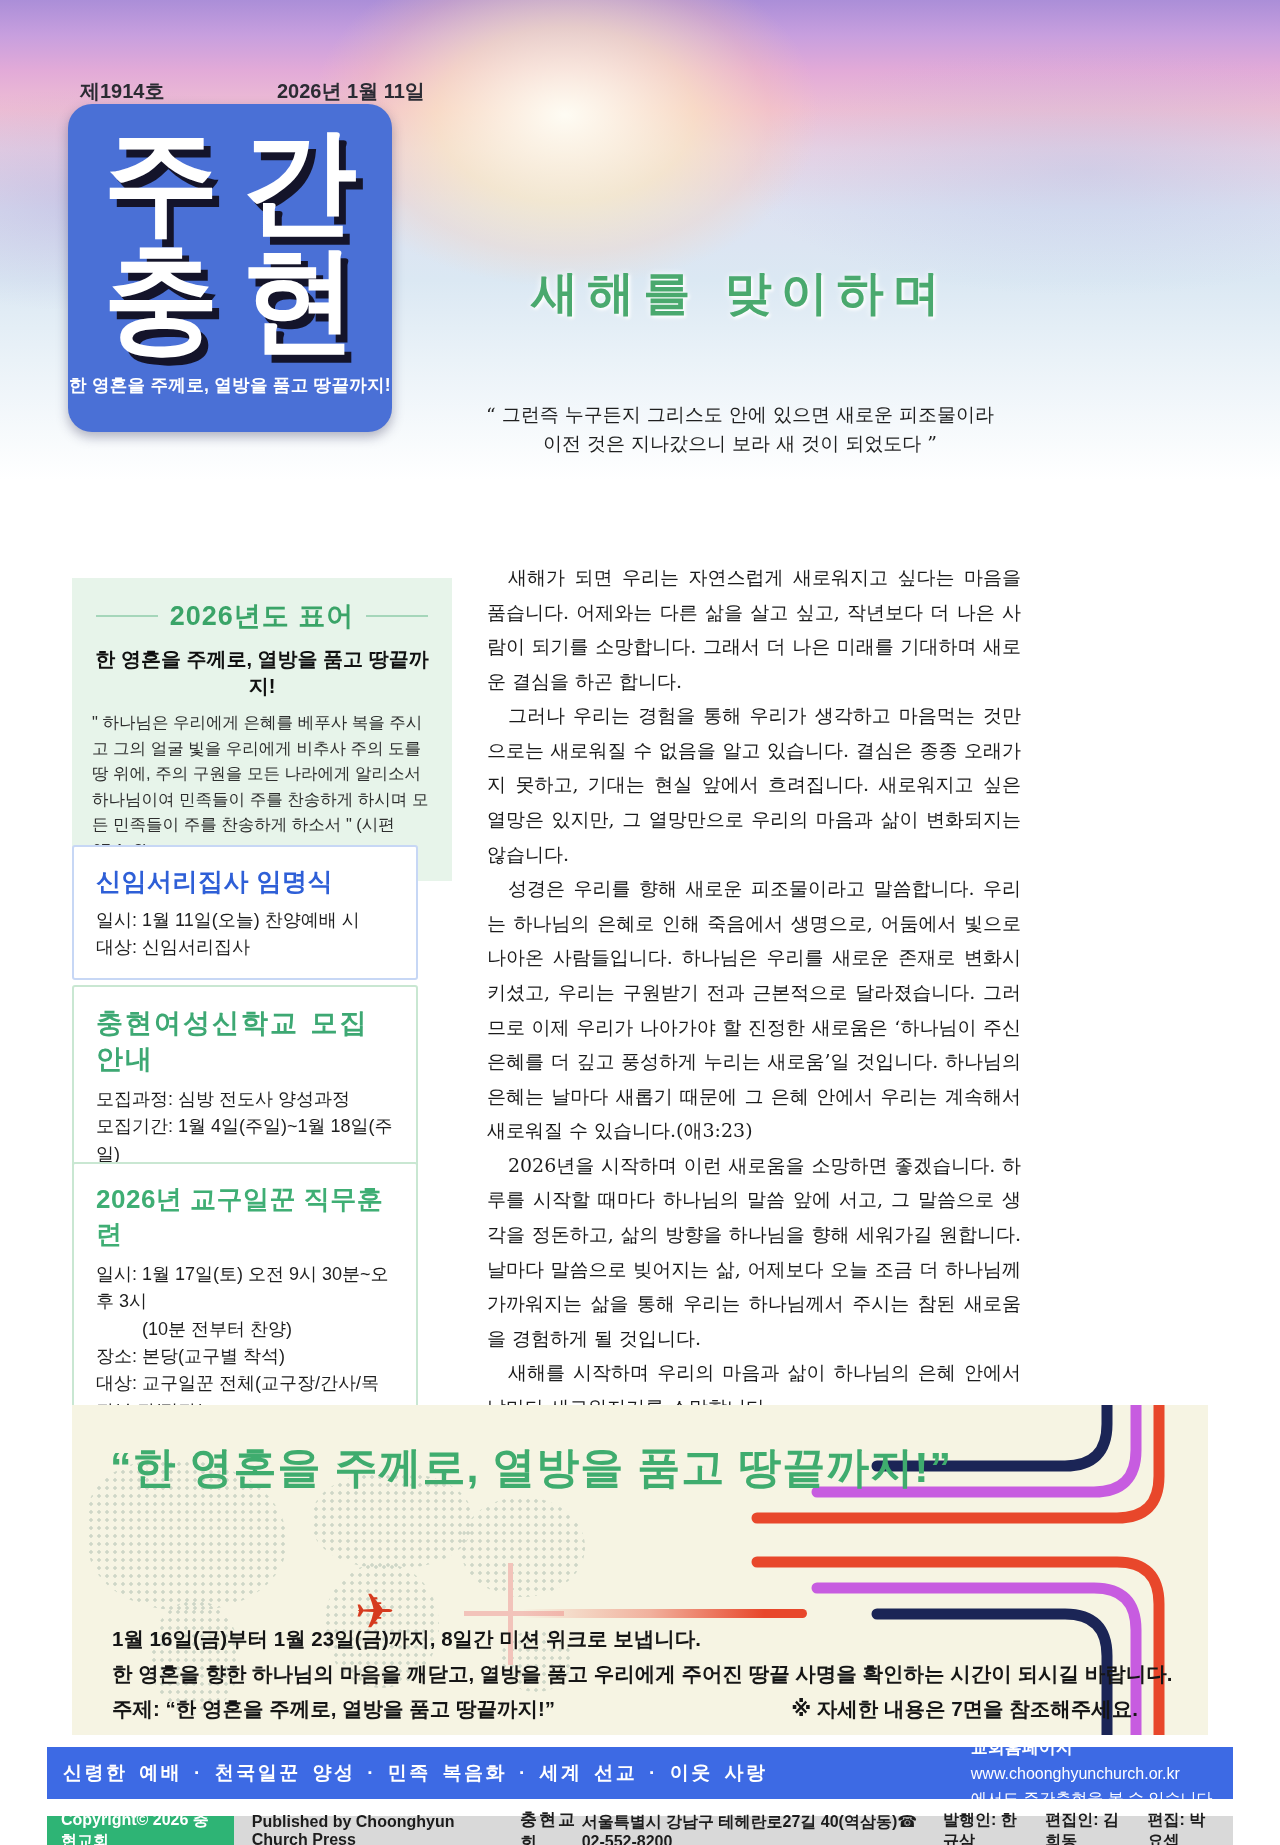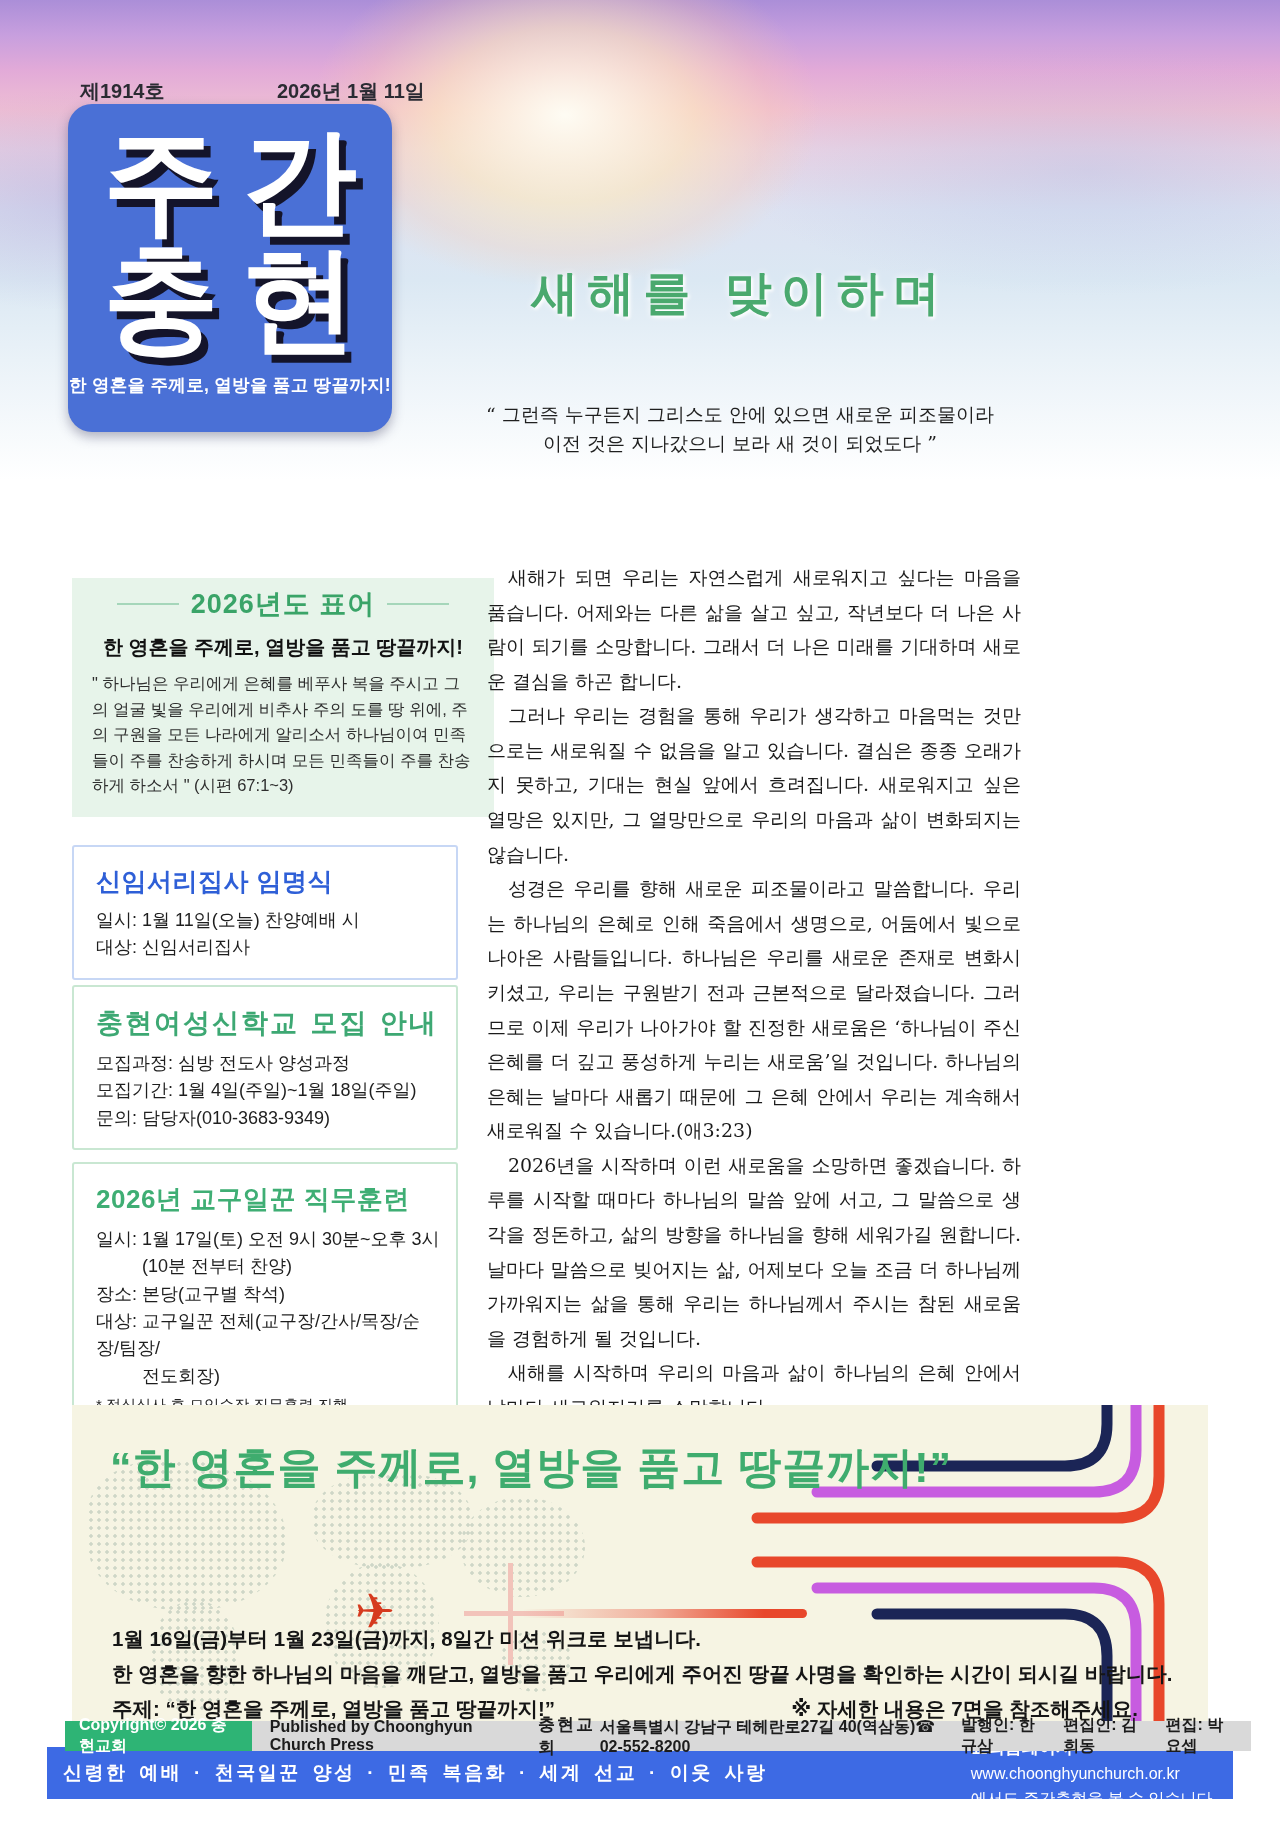--- a/index.html
+++ b/index.html
@@ -29,29 +29,29 @@
   .feature-title{position:absolute;left:470px;top:262px;width:540px;text-align:center;
     font-family:"DejaVu Serif","Liberation Serif",serif;font-size:47px;font-weight:600;
     color:#4aa96e;letter-spacing:9px;
     text-shadow:0 0 7px rgba(255,255,255,.95),2px 2px 3px rgba(255,255,255,.85);}
   .feature-quote{position:absolute;left:450px;top:400px;width:580px;text-align:center;
     font-family:"DejaVu Serif","Liberation Serif",serif;font-size:19px;line-height:1.5;color:#1f1f1f;}
   .feature-ref{position:absolute;left:450px;top:480px;width:580px;text-align:center;
     font-family:"DejaVu Serif","Liberation Serif",serif;font-size:15px;color:#3c3c3c;}
 
   
-  .motto-box{position:absolute;left:72px;top:578px;width:422px;box-sizing:border-box;
-    background:#e7f4ea;padding:8px 20px 18px 20px;}
+  .motto-box{position:absolute;left:72px;top:578px;width:380px;box-sizing:border-box;
+    background:#e7f4ea;padding:20px 20px 18px 20px;}
   .motto-head{display:flex;align-items:center;justify-content:center;gap:12px;}
   .motto-head .hline{flex:0 0 62px;height:2px;background:#a5d6ba;}
   .motto-title{font-size:27px;font-weight:bold;color:#3aa468;letter-spacing:1px;}
   .motto-slogan{margin-top:12px;text-align:center;font-size:20px;font-weight:bold;color:#111;}
   .motto-scripture{margin-top:10px;font-size:16.5px;line-height:1.55;color:#2e2e2e;}
 
-  .notice{position:absolute;left:72px;width:386px;box-sizing:border-box;background:#fff;
+  .notice{position:absolute;left:72px;width:346px;box-sizing:border-box;background:#fff;
     border:2px solid #c9e7d2;border-radius:3px;padding:18px 15px 16px 22px;}
   .notice.blue{border-color:#c7d7f5;}
   .notice-title{font-size:25px;font-weight:bold;letter-spacing:.5px;}
   .notice-title.blue{color:#2e5fd7;}
   .notice-title.green-serif{font-family:"DejaVu Serif","Liberation Serif",serif;
     color:#3da873;font-size:27px;font-weight:600;letter-spacing:2px;}
   .notice-title.green{color:#3fae74;font-size:26px;}
   .notice-body{margin-top:9px;font-size:18px;line-height:1.52;color:#1e1e1e;}
   .notice-body .indent{padding-left:46px;}
   .notice-foot{margin-top:6px;font-size:15px;color:#222;}
@@ -81,22 +81,22 @@
     font-weight:bold;color:#151515;line-height:35px;}
   .banner-line3{display:flex;}
   .banner-note{margin-left:auto;margin-right:40px;}
 
   
   .foot-blue{position:absolute;left:47px;top:1747px;width:1186px;height:52px;background:#3d6ae4;
     box-sizing:border-box;display:flex;align-items:center;padding:0 16px;color:#fff;}
   .foot-slogan{font-size:19px;font-weight:bold;letter-spacing:2.5px;word-spacing:4px;}
   .foot-home{margin-left:auto;display:flex;align-items:baseline;gap:6px;font-size:16px;flex-direction:column;}
   .foot-home .lbl{font-weight:bold;font-size:17px;}
-  .foot-gray{position:absolute;left:47px;top:1721px;width:1186px;height:30px;background:#d9d9d9;
-    display:flex;align-items:stretch;font-size:16px;color:#1c1c1c;margin-left:18px;}
+  .foot-gray{position:absolute;left:47px;top:1816px;width:1186px;height:30px;background:#d9d9d9;
+    display:flex;align-items:stretch;font-size:16px;color:#1c1c1c;}
   .copy-green{background:#2eb475;color:#fff;font-weight:bold;display:flex;align-items:center;
     padding:0 14px;font-size:16px;}
   .copy-pub{display:flex;align-items:center;padding-left:18px;font-weight:600;}
   .copy-logo{display:flex;align-items:center;padding-left:16px;
     font-family:"DejaVu Serif","Liberation Serif",serif;font-weight:900;font-size:17px;letter-spacing:2px;}
   .copy-right{margin-left:auto;display:flex;align-items:center;gap:18px;padding-right:14px;font-weight:600;}
 </style>
 </head>
 <body>
 

